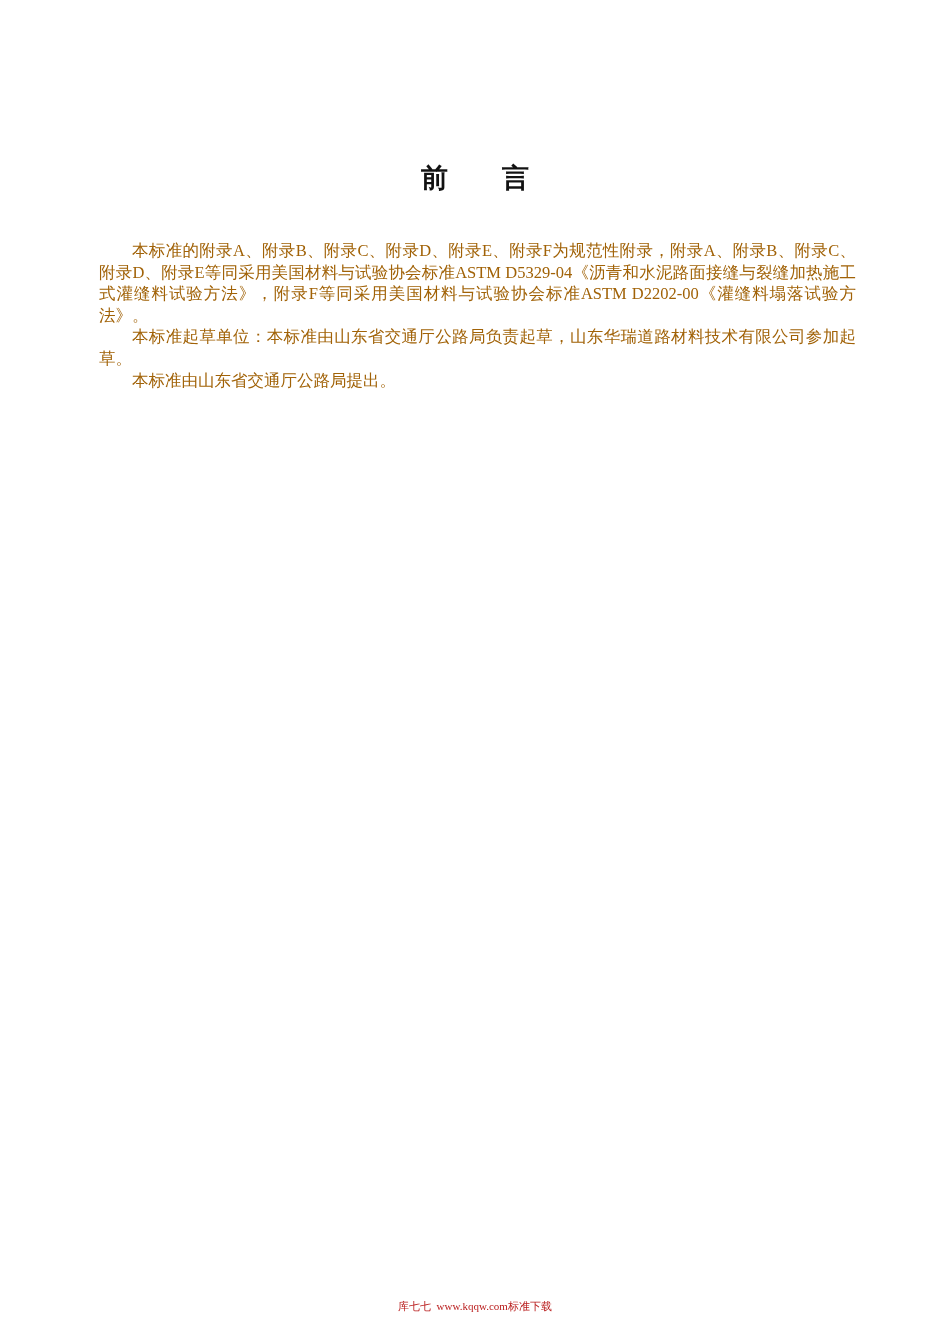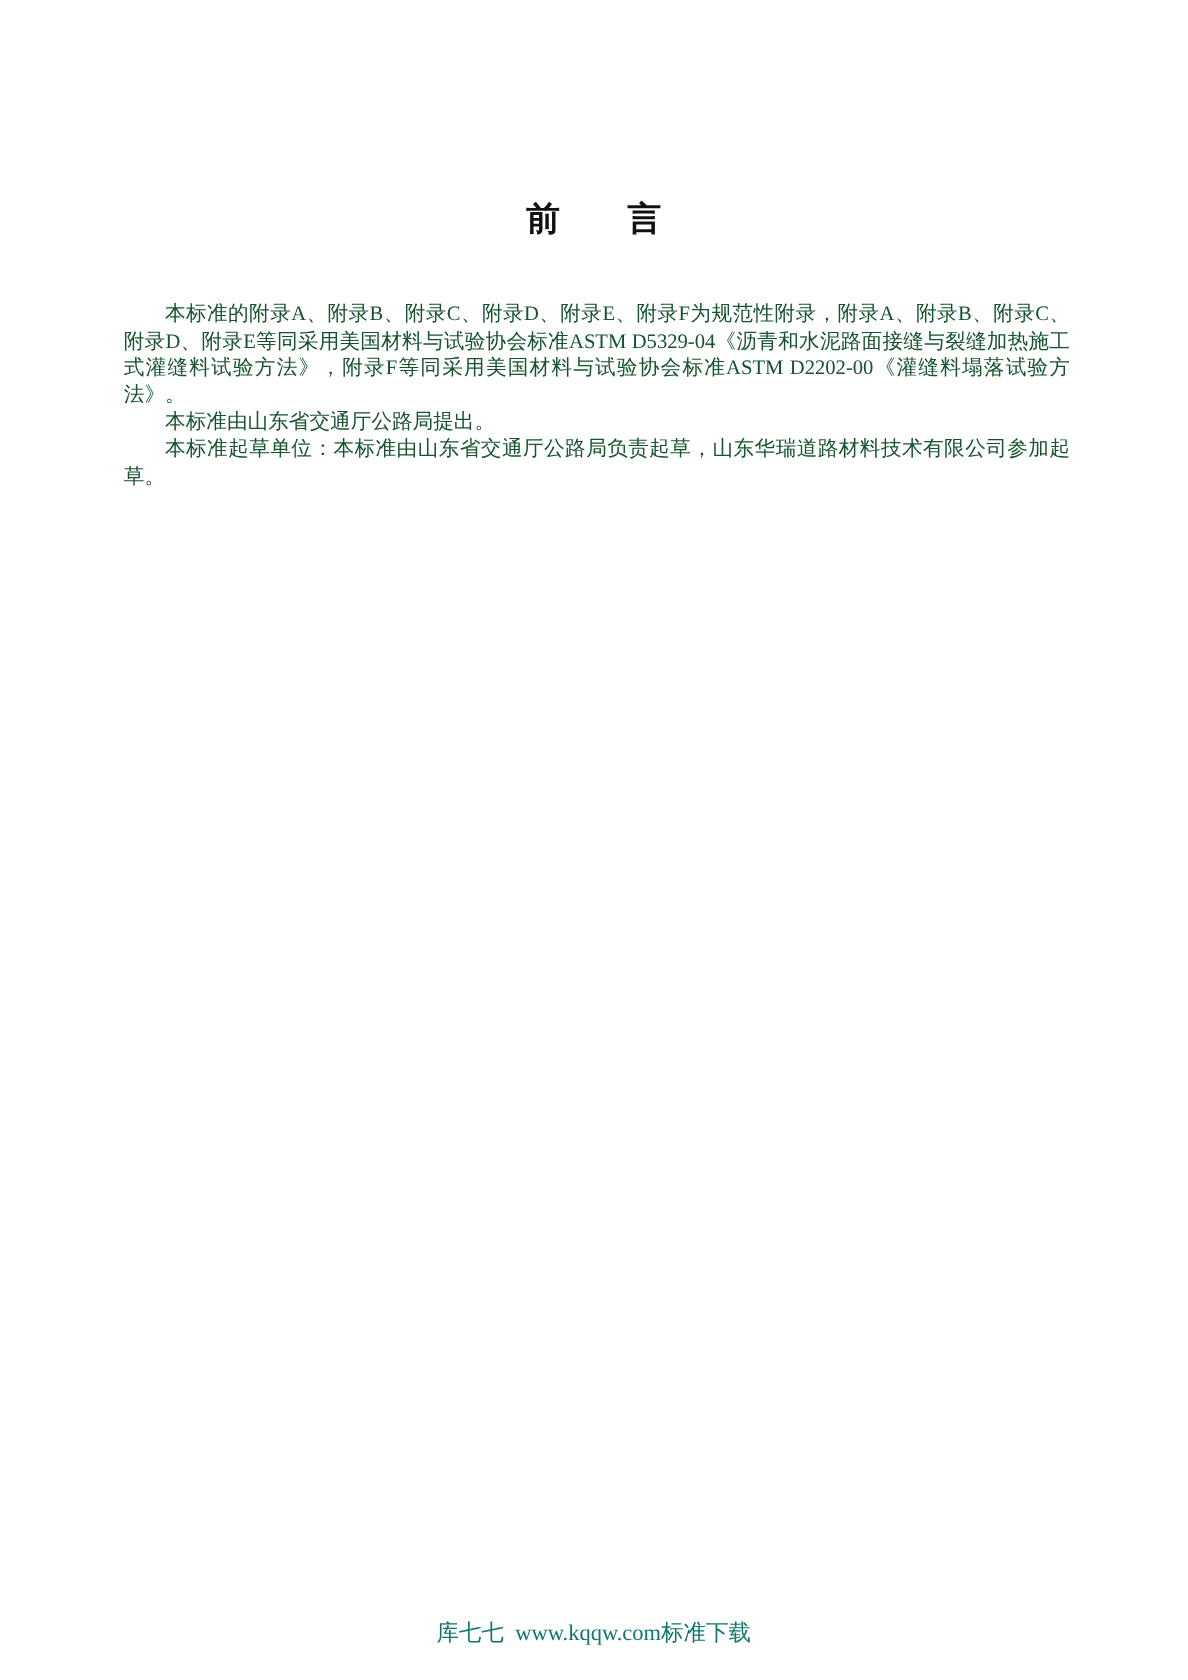--- a/index.html
+++ b/index.html
@@ -16,62 +16,62 @@
     font-family: "Liberation Serif", serif;
     color: #1a1a1a;
   }
   .doc-title {
     position: absolute;
     top: 161px;
     left: 0;
     width: 100%;
     margin: 0;
     text-align: center;
-    font-family: Liberation Mono, monospace;
+    font-family: Liberation Serif, serif;
     font-weight: bold;
     font-size: 27px;
     line-height: 34px;
     color: #111111;
     white-space: pre;
   }
   .doc-content {
     position: absolute;
     top: 240px;
     left: 99px;
     width: 757px;
     font-size: 16.5px;
     line-height: 21.6px;
     text-align: justify;
-    color: #14532d;
+    color: #a16207;
   }
   .para {
     margin: 0;
     padding: 0;
     text-indent: 2em;
   }
   .page-footer {
     position: absolute;
     top: 1295px;
     left: 0;
     width: 100%;
     text-align: center;
-    font-size: 18px;
+    font-size: 11px;
     line-height: 22px;
-    color: #0f766e;
+    color: #b91c1c;
     white-space: pre;
   }
 </style>
 </head>
 <body>
 
 <div class="page">
 
   <h1 class="doc-title">前　　言</h1>
 
   <div class="doc-content">
     <p class="para">本标准的附录A、附录B、附录C、附录D、附录E、附录F为规范性附录，附录A、附录B、附录C、附录D、附录E等同采用美国材料与试验协会标准ASTM D5329-04《沥青和水泥路面接缝与裂缝加热施工式灌缝料试验方法》，附录F等同采用美国材料与试验协会标准ASTM D2202-00《灌缝料塌落试验方法》。</p>
+    <p class="para">本标准起草单位：本标准由山东省交通厅公路局负责起草，山东华瑞道路材料技术有限公司参加起草。</p>
     <p class="para">本标准由山东省交通厅公路局提出。</p>
-    <p class="para">本标准起草单位：本标准由山东省交通厅公路局负责起草，山东华瑞道路材料技术有限公司参加起草。</p>
   </div>
 
   <div class="page-footer">库七七  www.kqqw.com标准下载</div>
 
 </div>
 
 </body></html>

